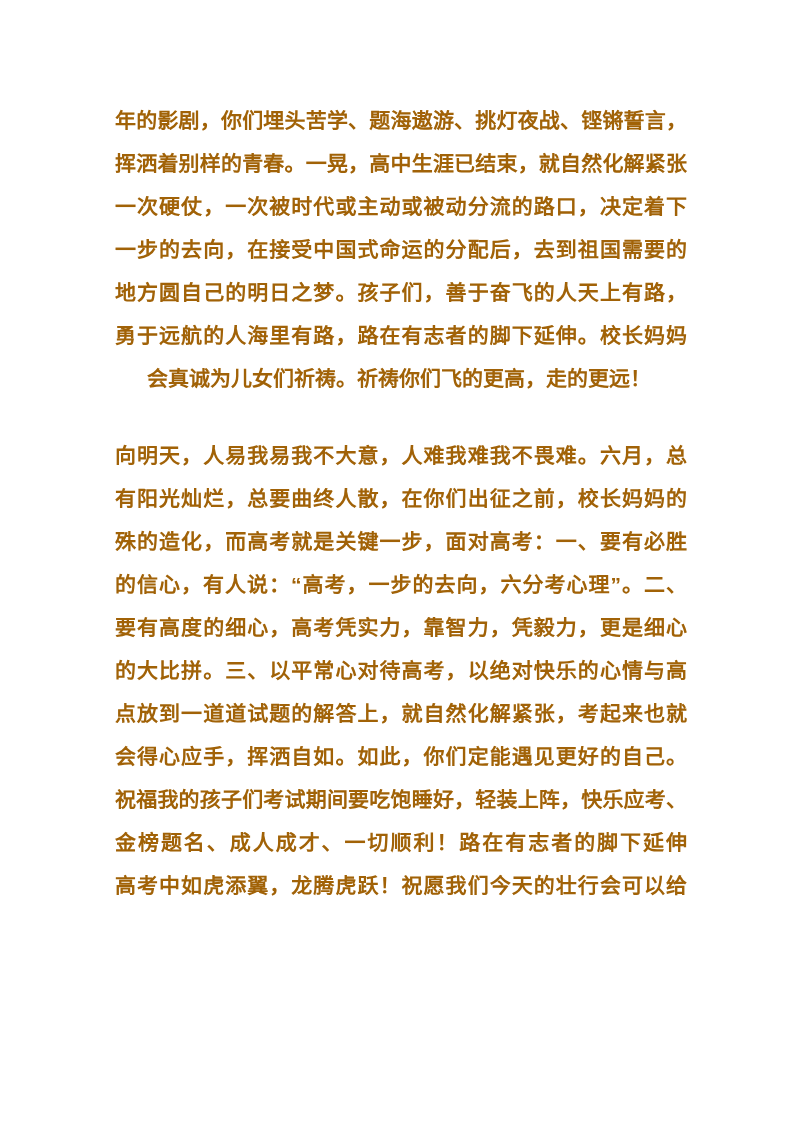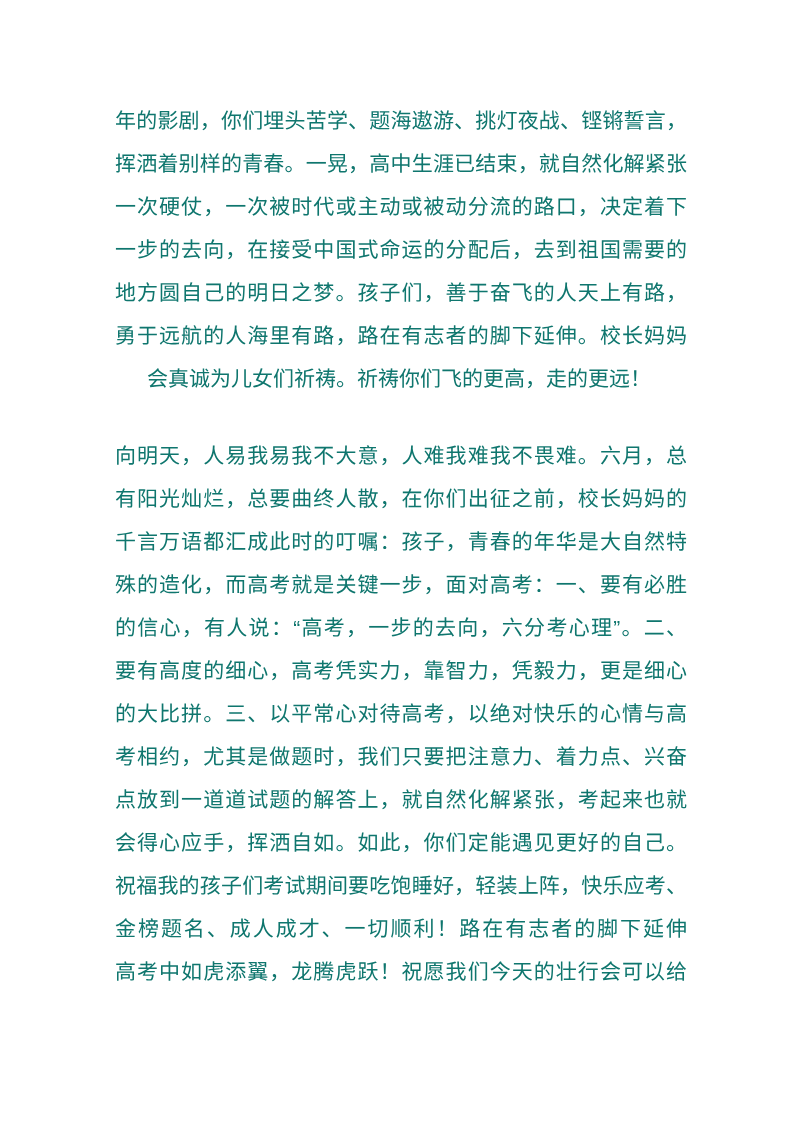--- a/index.html
+++ b/index.html
@@ -34,38 +34,36 @@
     overflow: hidden;
   }
   .para.last-line-left .line:last-child {
     text-align-last: left;
     margin-left: 32px;
   }
 </style>
 </head>
 <body style="background: rgb(255, 255, 255);">
 
-<main class="doc" style="color: #0f766e;">
+<main class="doc" style="color: #a16207; font-weight: bold;">
   <section class="para last-line-left">
       <div class="line">年的影剧，你们埋头苦学、题海遨游、挑灯夜战、铿锵誓言，</div>
       <div class="line">挥洒着别样的青春。一晃，高中生涯已结束，就自然化解紧张</div>
       <div class="line">一次硬仗，一次被时代或主动或被动分流的路口，决定着下</div>
       <div class="line">一步的去向，在接受中国式命运的分配后，去到祖国需要的</div>
       <div class="line">地方圆自己的明日之梦。孩子们，善于奋飞的人天上有路，</div>
       <div class="line">勇于远航的人海里有路，路在有志者的脚下延伸。校长妈妈</div>
       <div class="line">会真诚为儿女们祈祷。祈祷你们飞的更高，走的更远！</div>
     </section>
   <section class="para">
       <div class="line">向明天，人易我易我不大意，人难我难我不畏难。六月，总</div>
       <div class="line">有阳光灿烂，总要曲终人散，在你们出征之前，校长妈妈的</div>
-      <div class="line">千言万语都汇成此时的叮嘱：孩子，青春的年华是大自然特</div>
       <div class="line">殊的造化，而高考就是关键一步，面对高考：一、要有必胜</div>
       <div class="line">的信心，有人说：“高考，一步的去向，六分考心理”。二、</div>
       <div class="line">要有高度的细心，高考凭实力，靠智力，凭毅力，更是细心</div>
       <div class="line">的大比拼。三、以平常心对待高考，以绝对快乐的心情与高</div>
-      <div class="line">考相约，尤其是做题时，我们只要把注意力、着力点、兴奋</div>
       <div class="line">点放到一道道试题的解答上，就自然化解紧张，考起来也就</div>
       <div class="line">会得心应手，挥洒自如。如此，你们定能遇见更好的自己。</div>
       <div class="line">祝福我的孩子们考试期间要吃饱睡好，轻装上阵，快乐应考、</div>
       <div class="line">金榜题名、成人成才、一切顺利！路在有志者的脚下延伸</div>
       <div class="line">高考中如虎添翼，龙腾虎跃！祝愿我们今天的壮行会可以给</div>
     </section>
 </main>
 
 </body></html>

